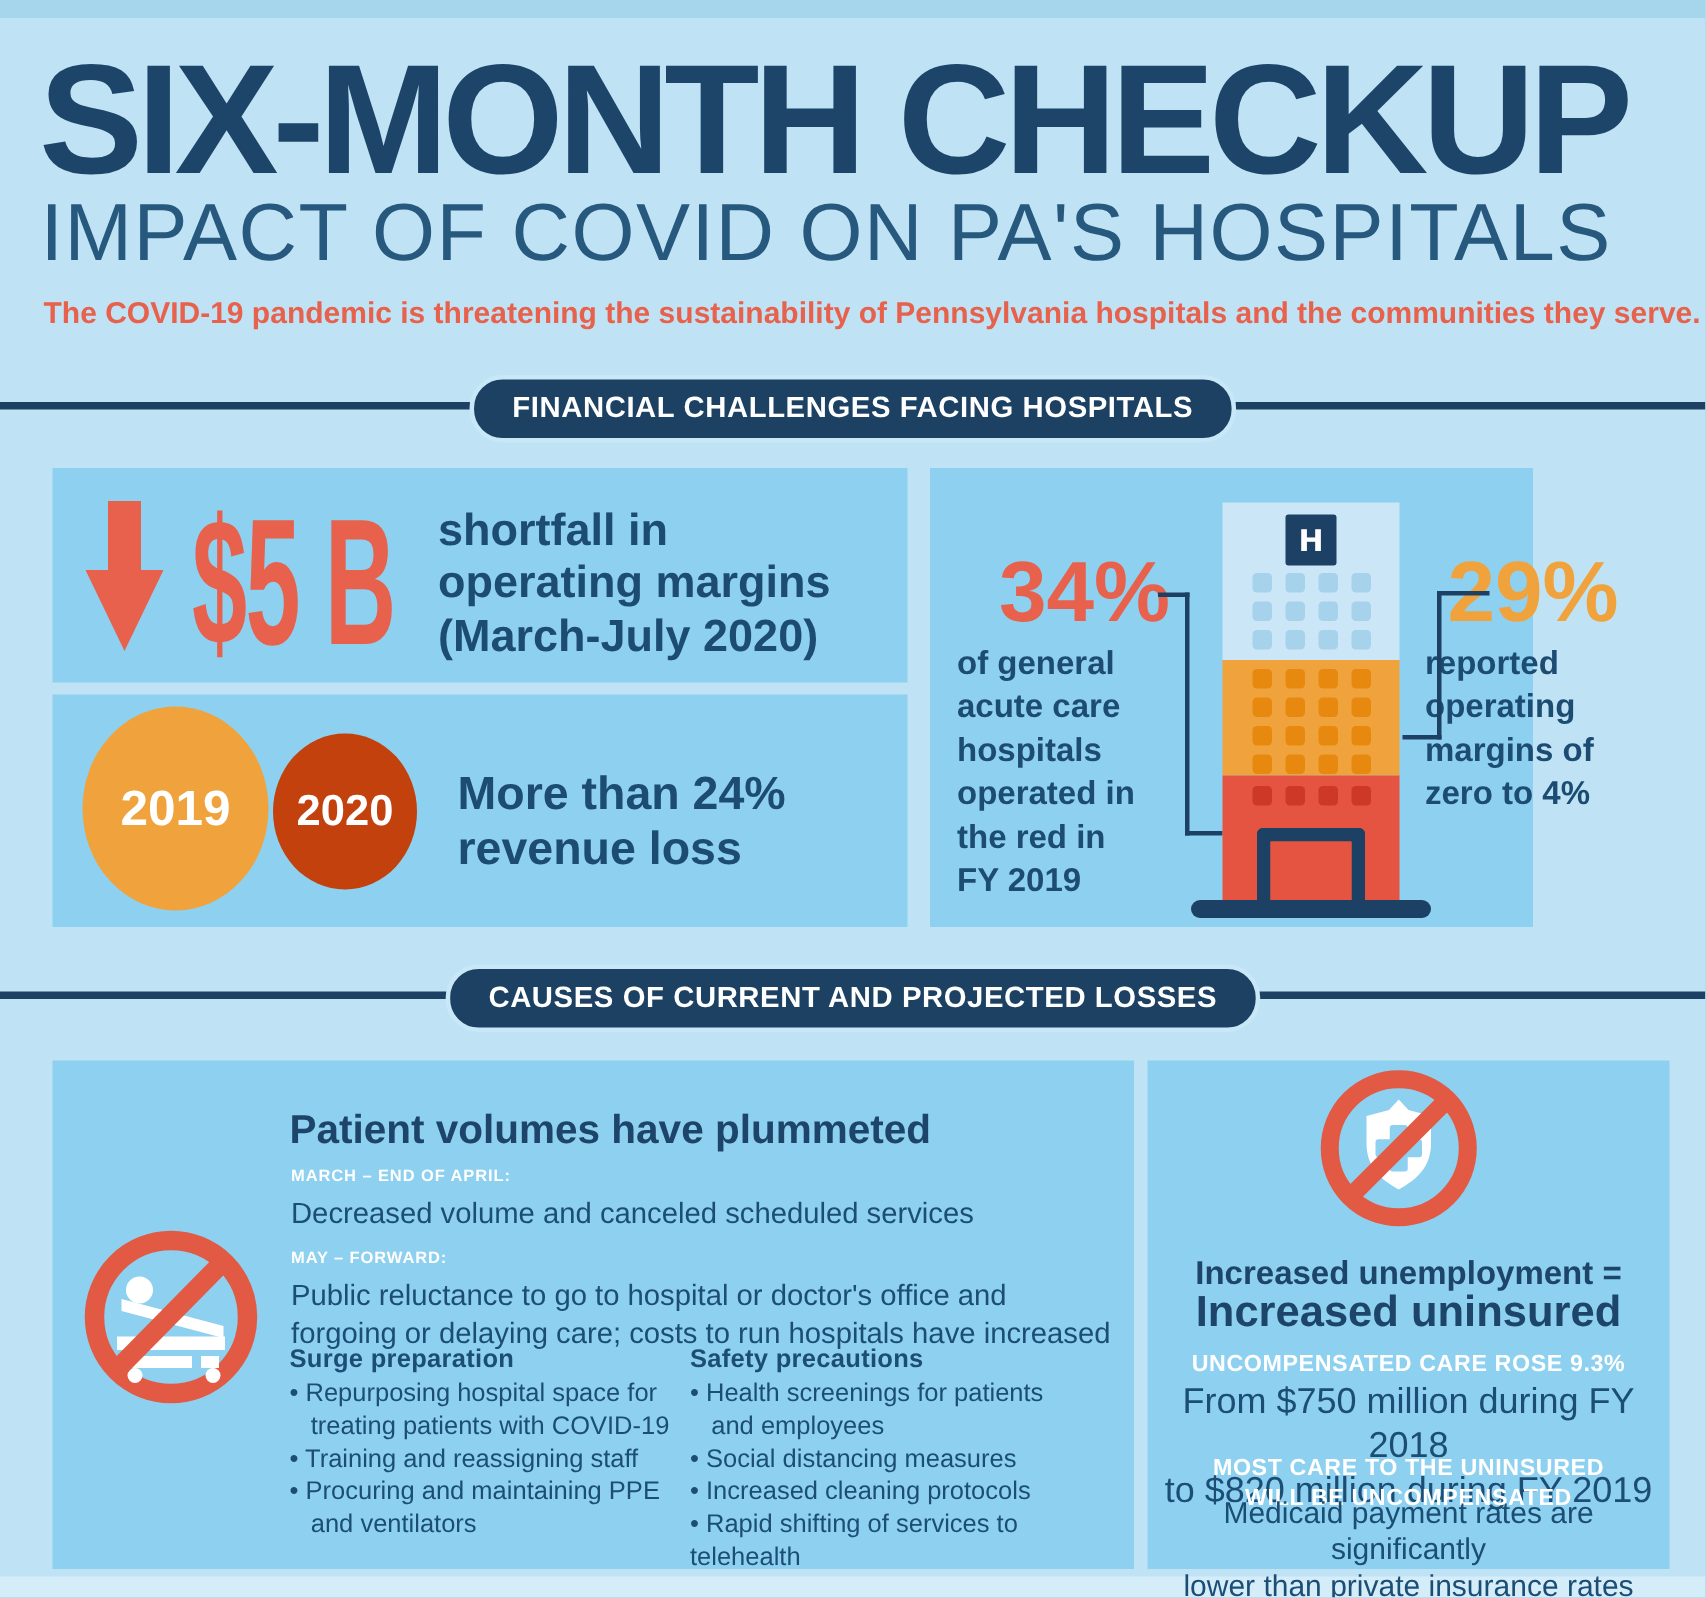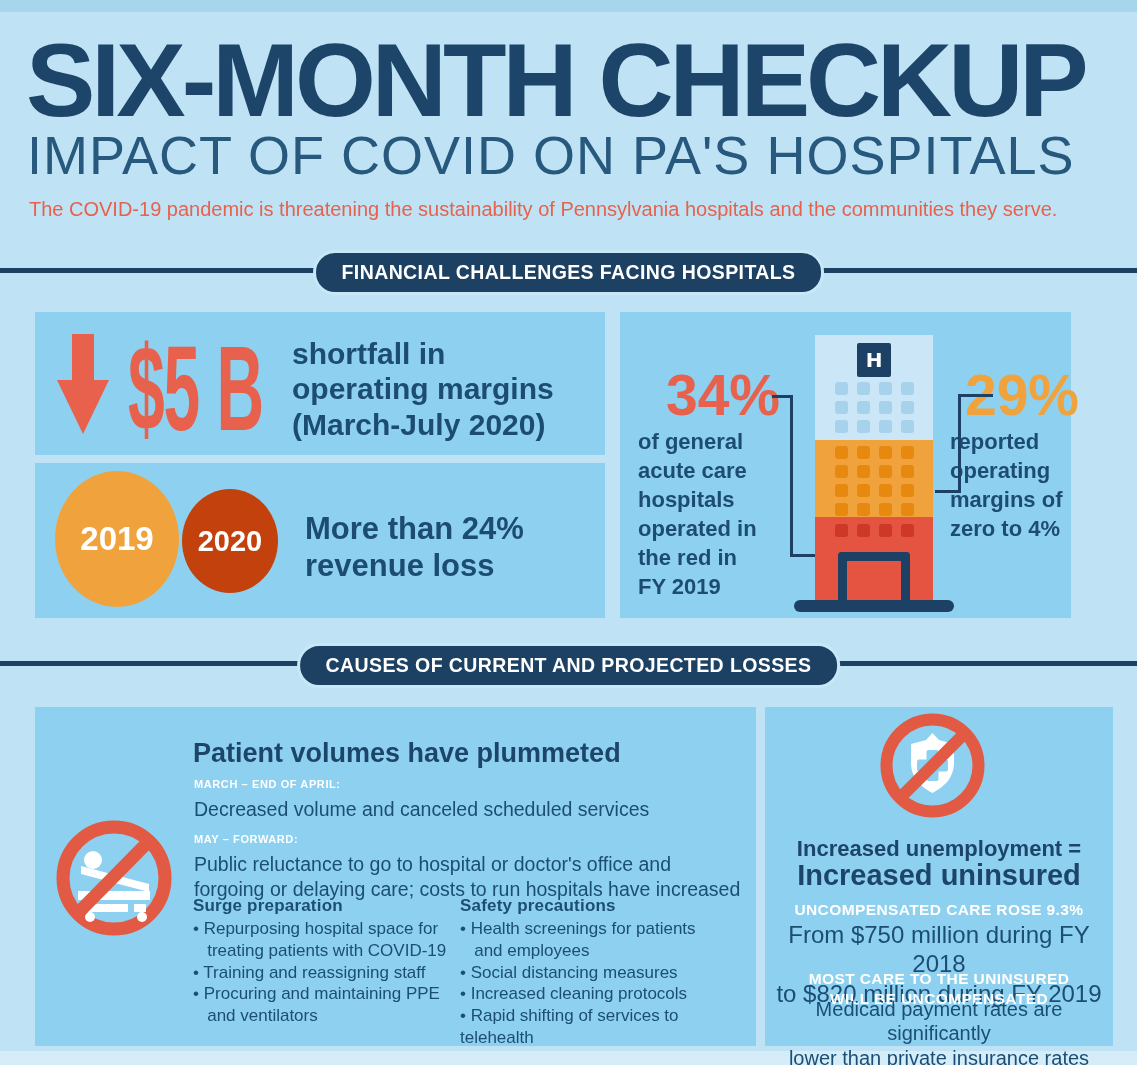--- a/index.html
+++ b/index.html
@@ -5,21 +5,21 @@
   * { margin:0; padding:0; box-sizing:border-box; }
   body { font-family:"Liberation Sans","DejaVu Sans",sans-serif; background:#9fd2e9; }
   #canvas { position:relative; width:1137px; height:1065px; background:#bfe3f4; overflow:hidden; }
   .band-top { position:absolute; left:0; top:0; width:1137px; height:12px; background:#a6d6ec; }
   .band-bottom { position:absolute; left:0; top:1051px; width:1137px; height:14px; background:#d5edf9; }
 
   .h1 { position:absolute; left:26px; top:28px; font-size:104px; font-weight:700;
         letter-spacing:-4px; color:#1d4569; white-space:nowrap; line-height:1; }
   .h2 { position:absolute; left:27px; top:128px; font-size:54px; font-weight:400;
         letter-spacing:1px; color:#27587d; white-space:nowrap; line-height:1; }
-  .tagline { position:absolute; left:29px; top:198px; font-size:20px; font-weight:400;
+  .tagline { position:absolute; left:29px; top:198px; font-size:20px; font-weight:700;
         color:#e8614c; white-space:nowrap; }
 
   .banner-line { position:absolute; left:0; width:1137px; height:5px; background:#1c4163; }
   .pill { position:absolute; left:50%; transform:translateX(-50%);
         background:#1c4163; color:#fff; font-weight:700; font-size:19.5px; letter-spacing:.4px;
         padding:8px 26px; border-radius:22px; border:3px solid #c9e8f7; white-space:nowrap; z-index:2; }
 
   .panel { position:absolute; background:#8ed0ef; }
   .pre { white-space:pre-wrap; }
 
@@ -114,21 +114,21 @@
     <div class="circle c2019">
       <span>2019</span>
     </div>
     <div class="circle c2020">
       <span>2020</span>
     </div>
     <div class="rev-desc pre">More than 24%
 revenue loss</div>
   </div>
 
-  <div class="panel" style="left:620px; top:312px; width:451px; height:306px;padding-left:30px;">
+  <div class="panel" style="left:620px; top:312px; width:402px; height:306px;padding-left:30px;">
     <div class="stat stat-red" style="left:28px; top:55px;">34%</div>
     <div class="stat-cap pre" style="left:18px; top:115px; width:168px;">of general
 acute care
 hospitals
 operated in
 the red in
 FY 2019</div>
 
     <div class="stat stat-orange" style="left:327px; top:55px;">29%</div>
     <div class="stat-cap pre" style="left:330px; top:115px; width:148px;">reported

